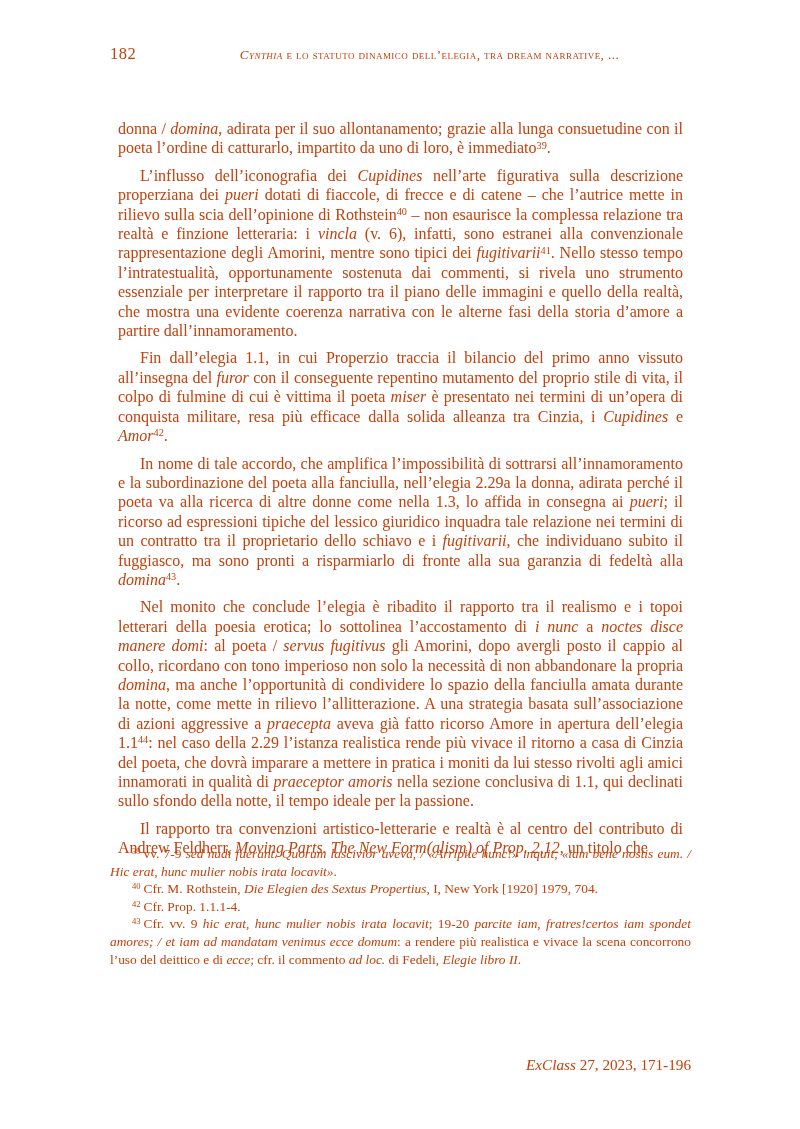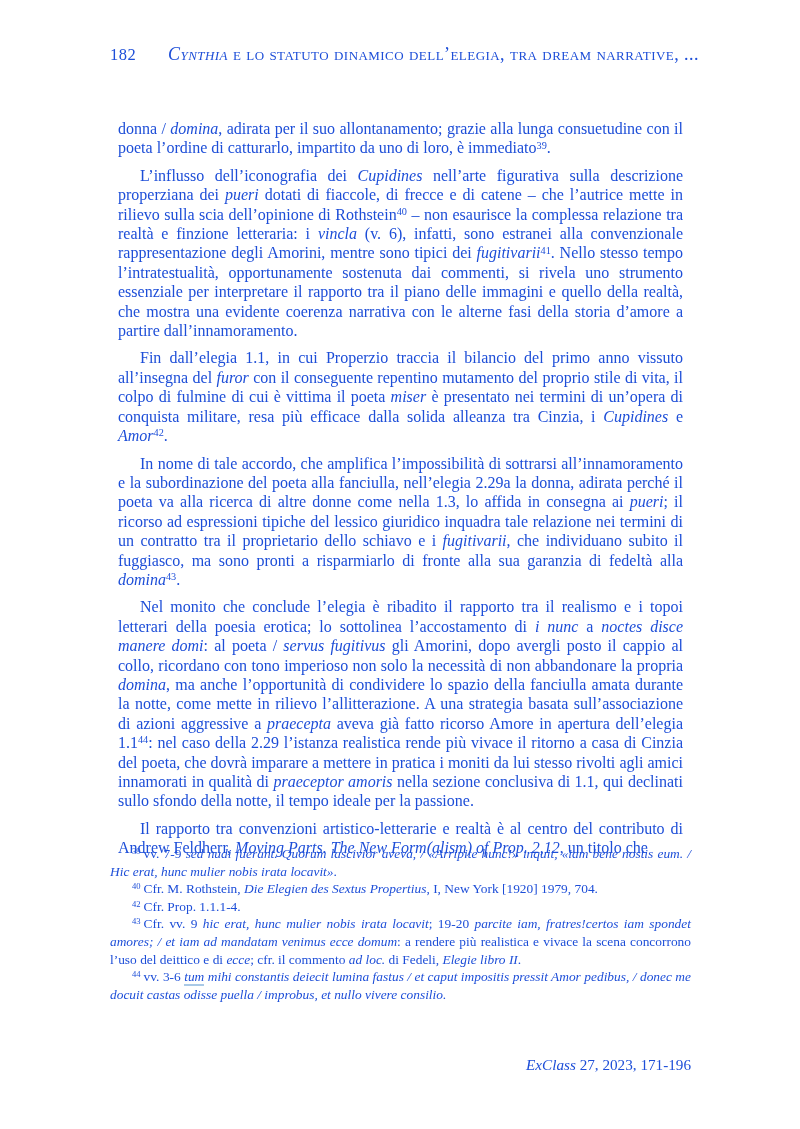--- a/index.html
+++ b/index.html
@@ -15,21 +15,21 @@
   .page-header {
     position: absolute;
     top: 44px; left: 110px; width: 581px;
     display: flex; align-items: baseline;
   }
   .page-num { font-size: 16.5px; letter-spacing: 0.5px; flex: 0 0 58px; }
   .running-title {
     flex: 1;
     text-align: center;
     font-variant: small-caps;
-    font-size: 18px;
+    font-size: 13px;
     letter-spacing: 0.45px;
     white-space: nowrap;
   }
   .body-text {
     position: absolute;
     top: 111px; left: 110px; width: 581px;
     font-size: 16px; line-height: 19.4px;
     text-align: justify;
   }
   .para { margin: 8px; }
@@ -54,41 +54,40 @@
     position: relative;
     top: -0.48em;
     letter-spacing: 0;
   }
   .fn-num { margin-right: 3px; }
   .link { border-bottom: 2px solid #a9c9e6; }
 </style>
 </head>
 <body>
 
-<div class="page" style="color: #1d4ed8; background: rgb(255, 255, 255);">
+<div class="page" style="color: #c2410c; background: rgb(255, 255, 255);">
 
   <header class="page-header">
     <span class="page-num">182</span>
     <span class="running-title"><span class="it">Cynthia</span><span> e lo statuto dinamico dell’elegia, tra dream narrative, ...</span></span>
   </header>
 
   <main class="body-text" id="paragraphs">
       <p class="para"><span>donna / </span><span class="it">domina</span><span>, adirata per il suo allontanamento; grazie alla lunga consuetudine con il poeta l’ordine di catturarlo, impartito da uno di loro, è immediato</span><span class="sup">39</span><span>.</span></p>
       <p class="para indent"><span>L’influsso dell’iconografia dei </span><span class="it">Cupidines</span><span> nell’arte figurativa sulla descrizione properziana dei </span><span class="it">pueri</span><span> dotati di fiaccole, di frecce e di catene – che l’autrice mette in rilievo sulla scia dell’opinione di Rothstein</span><span class="sup">40</span><span> – non esaurisce la complessa relazione tra realtà e finzione letteraria: i </span><span class="it">vincla</span><span> (v. 6), infatti, sono estranei alla convenzionale rappresentazione degli Amorini, mentre sono tipici dei </span><span class="it">fugitivarii</span><span class="sup">41</span><span>. Nello stesso tempo l’intratestualità, opportunamente sostenuta dai commenti, si rivela uno strumento essenziale per interpretare il rapporto tra il piano delle immagini e quello della realtà, che mostra una evidente coerenza narrativa con le alterne fasi della storia d’amore a partire dall’innamoramento.</span></p>
       <p class="para indent"><span>Fin dall’elegia 1.1, in cui Properzio traccia il bilancio del primo anno vissuto all’insegna del </span><span class="it">furor</span><span> con il conseguente repentino mutamento del proprio stile di vita, il colpo di fulmine di cui è vittima il poeta </span><span class="it">miser</span><span> è presentato nei termini di un’opera di conquista militare, resa più efficace dalla solida alleanza tra Cinzia, i </span><span class="it">Cupidines</span><span> e </span><span class="it">Amor</span><span class="sup">42</span><span>.</span></p>
       <p class="para indent"><span>In nome di tale accordo, che amplifica l’impossibilità di sottrarsi all’innamoramento e la subordinazione del poeta alla fanciulla, nell’elegia 2.29a la donna, adirata perché il poeta va alla ricerca di altre donne come nella 1.3, lo affida in consegna ai </span><span class="it">pueri</span><span>; il ricorso ad espressioni tipiche del lessico giuridico inquadra tale relazione nei termini di un contratto tra il proprietario dello schiavo e i </span><span class="it">fugitivarii</span><span>, che individuano subito il fuggiasco, ma sono pronti a risparmiarlo di fronte alla sua garanzia di fedeltà alla </span><span class="it">domina</span><span class="sup">43</span><span>.</span></p>
       <p class="para indent"><span>Nel monito che conclude l’elegia è ribadito il rapporto tra il realismo e i topoi letterari della poesia erotica; lo sottolinea l’accostamento di </span><span class="it">i nunc</span><span> a </span><span class="it">noctes disce manere domi</span><span>: al poeta / </span><span class="it">servus fugitivus</span><span> gli Amorini, dopo avergli posto il cappio al collo, ricordano con tono imperioso non solo la necessità di non abbandonare la propria </span><span class="it">domina</span><span>, ma anche l’opportunità di condividere lo spazio della fanciulla amata durante la notte, come mette in rilievo l’allitterazione. A una strategia basata sull’associazione di azioni aggressive a </span><span class="it">praecepta</span><span> aveva già fatto ricorso Amore in apertura dell’elegia 1.1</span><span class="sup">44</span><span>: nel caso della 2.29 l’istanza realistica rende più vivace il ritorno a casa di Cinzia del poeta, che dovrà imparare a mettere in pratica i moniti da lui stesso rivolti agli amici innamorati in qualità di </span><span class="it">praeceptor amoris</span><span> nella sezione conclusiva di 1.1, qui declinati sullo sfondo della notte, il tempo ideale per la passione.</span></p>
       <p class="para indent"><span>Il rapporto tra convenzioni artistico-letterarie e realtà è al centro del contributo di Andrew Feldherr, </span><span class="it">Moving Parts. The New Form(alism) of Prop. 2,12</span><span>, un titolo che</span></p>
     </main>
 
   <section class="footnotes" id="footnotes">
       <p class="footnote"><span class="sup fn-num">39</span><span>vv. 7-9 </span><span class="it">sed nudi fuerant. Quorum lascivior aveva, / «Arripite hunc!» inquit, «iam bene nostis eum. / Hic erat, hunc mulier nobis irata locavit»</span><span>.</span></p>
       <p class="footnote"><span class="sup fn-num">40</span><span>Cfr. M. Rothstein, </span><span class="it">Die Elegien des Sextus Propertius</span><span>, I, New York [1920] 1979, 704.</span></p>
       <p class="footnote"><span class="sup fn-num">42</span><span>Cfr. Prop. 1.1.1-4.</span></p>
       <p class="footnote"><span class="sup fn-num">43</span><span>Cfr. vv. 9 </span><span class="it">hic erat, hunc mulier nobis irata locavit</span><span>; 19-20 </span><span class="it">parcite iam, fratres!certos iam spondet amores; / et iam ad mandatam venimus ecce domum</span><span>: a rendere più realistica e vivace la scena concorrono l’uso del deittico e di </span><span class="it">ecce</span><span>; cfr. il commento </span><span class="it">ad loc.</span><span> di Fedeli, </span><span class="it">Elegie libro II</span><span>.</span></p>
-      <p class="footnote"><span class="sup fn-num">44</span><span>vv. 3-6 </span><span class="it link" style="border-bottom-color: rgb(169, 201, 230);">tum</span><span class="it"> mihi constantis deiecit lumina fastus / et caput impositis pressit Amor pedibus, / donec me docuit castas odisse puella / improbus, et nullo vivere consilio.</span></p>
     </section>
 
   <footer class="page-footer">
     <span class="citation"><span class="it">ExClass</span><span> 27, 2023, 171-196</span></span>
   </footer>
 
 </div>
 
 </body></html>

